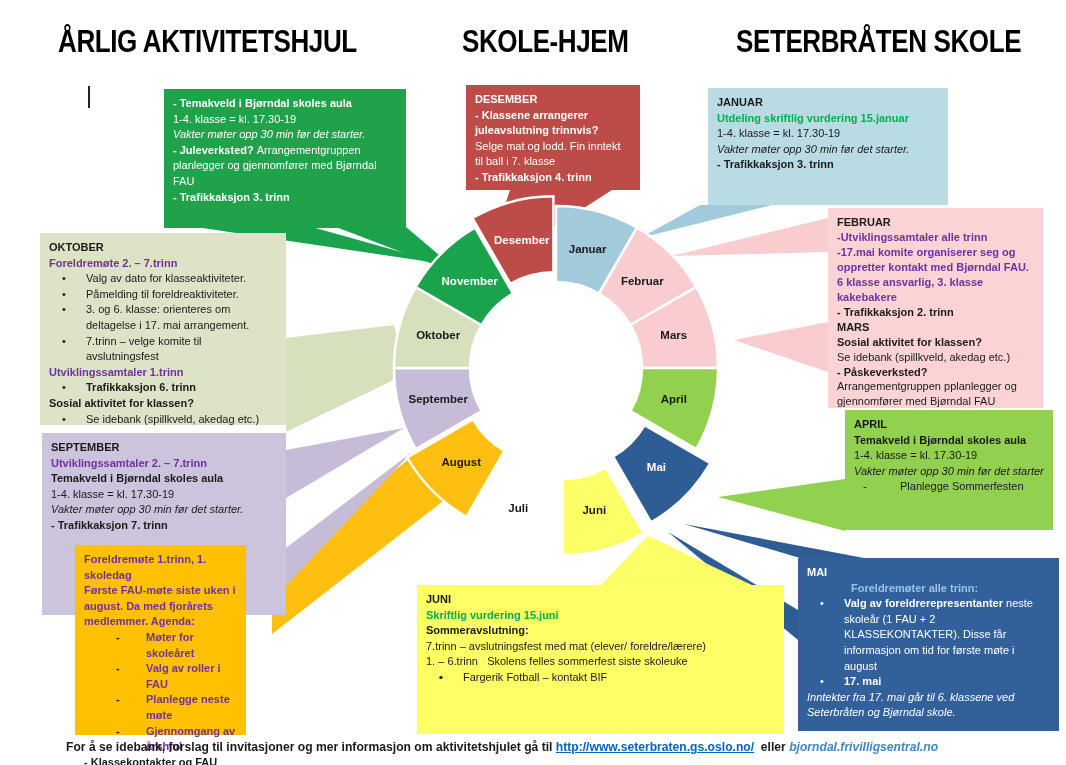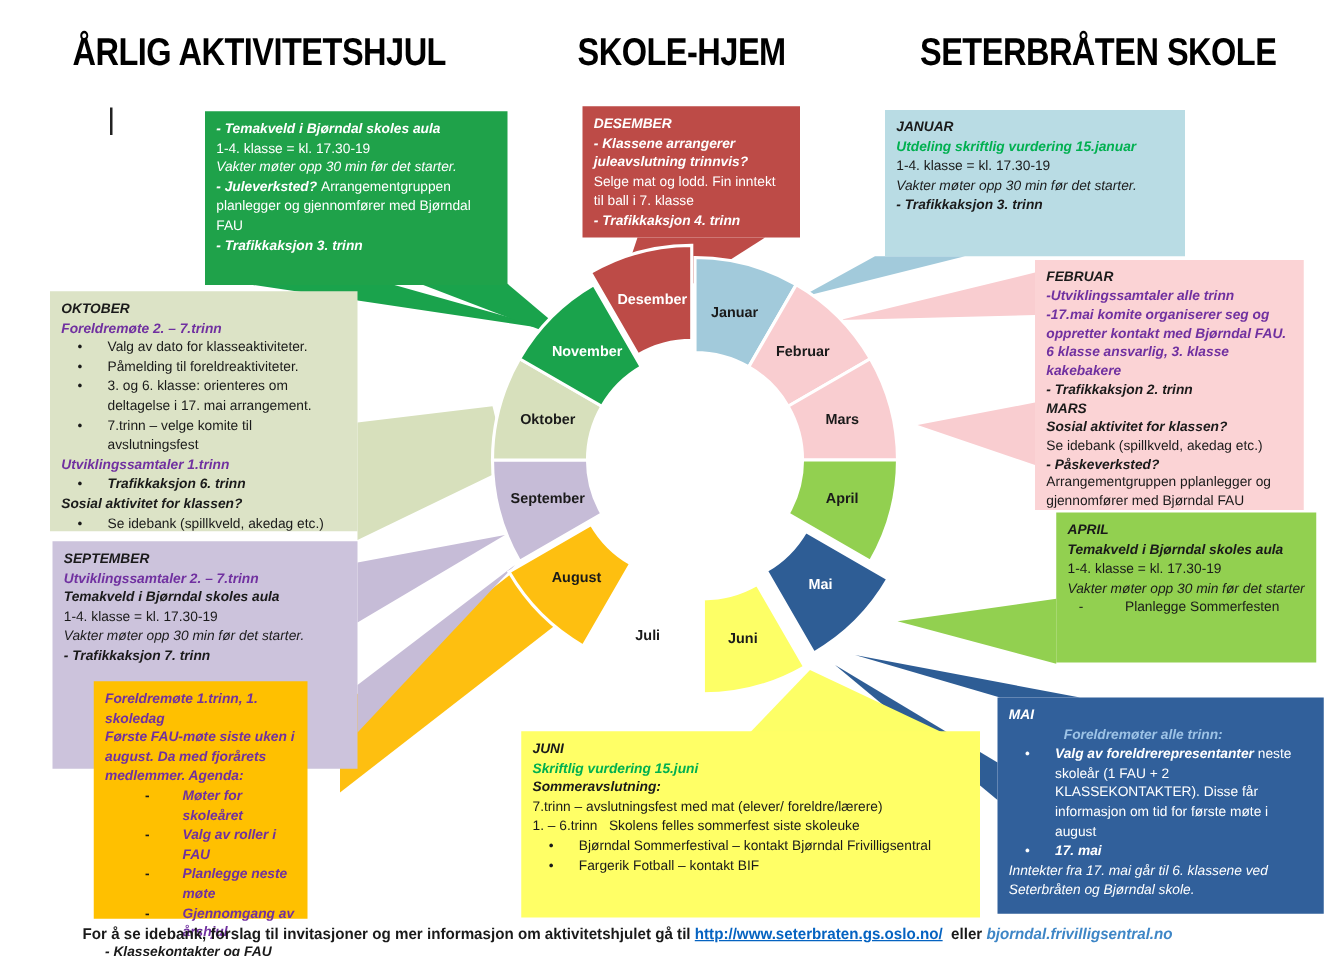--- a/index.html
+++ b/index.html
@@ -11,21 +11,21 @@
   .callout{position:absolute;box-sizing:border-box;padding:7px 9px;font-size:11px;
            line-height:1.42;z-index:2;}
   .line{position:relative;}
   .line .mk{position:absolute;}
   .line.bullet{padding-left:37px;}
   .line.bullet .mk{left:13px;}
   .line.dash{padding-left:62px;font-weight:700;}
   .line.dash .mk{left:32px;}
   .line.dash2{padding-left:46px;}
   .line.dash2 .mk{left:9px;}
-  .b{font-weight:700;font-style:italic;}
+  .b{font-weight:700;}
   .i{font-style:italic;}
   .footer{position:absolute;left:66px;top:740px;width:980px;font-size:12.5px;
           font-weight:700;z-index:2;white-space:nowrap;transform:scaleX(.97);
           transform-origin:left center;}
   .footer a{text-decoration:underline;cursor:pointer;}
   .footer .lk2{font-style:italic;text-decoration:none;}
   #cursor{position:absolute;left:88px;top:86px;width:2px;height:22px;background:#222;z-index:2;}
 </style>
 </head>
 <body>
@@ -120,21 +120,21 @@
     <div class="line bullet"><span class="mk">•</span><span class="b">Valg av foreldrerepresentanter </span><span>neste skoleår (1 FAU + 2 KLASSEKONTAKTER). Disse får informasjon om tid for første møte i august</span></div>
     <div class="line bullet"><span class="mk">•</span><span class="b">17. mai</span></div>
     <div class="line"><span class="i">Inntekter fra 17. mai går til 6. klassene ved Seterbråten og Bjørndal skole.</span></div>
   </div>
 <div class="callout" style="left: 417px; top: 585px; width: 367px; height: 149px; background: rgb(255, 255, 102); color: rgb(26, 26, 26);">
     <div class="line"><span class="b">JUNI</span></div>
     <div class="line"><span class="b" style="color: rgb(0, 176, 80);">Skriftlig vurdering 15.juni</span></div>
     <div class="line"><span class="b">Sommeravslutning:</span></div>
     <div class="line"><span>7.trinn – avslutningsfest med mat (elever/ foreldre/lærere)</span></div>
     <div class="line"><span>1. – 6.trinn&nbsp;&nbsp;&nbsp;Skolens felles sommerfest siste skoleuke</span></div>
-    <div class="line bullet"><span class="mk">•</span><span>Bjørndal Sommerfestival – kontakt Bjørndal Frivilligsentral</span></div>
+    <div class="line bullet"><span class="mk">•</span></div>
     <div class="line bullet"><span class="mk">•</span><span>Fargerik Fotball – kontakt BIF</span></div>
   </div>
 <div class="callout" style="left: 42px; top: 433px; width: 244px; height: 182px; background: rgb(204, 195, 220); color: rgb(26, 26, 26);">
     <div class="line"><span class="b">SEPTEMBER</span></div>
     <div class="line"><span class="b" style="color: rgb(112, 48, 160);">Utviklingssamtaler 2. – 7.trinn</span></div>
     <div class="line"><span class="b">Temakveld i Bjørndal skoles aula</span></div>
     <div class="line"><span>1-4. klasse = kl. 17.30-19</span></div>
     <div class="line"><span class="i">Vakter møter opp 30 min før det starter.</span></div>
     <div class="line"><span class="b">- Trafikkaksjon 7. trinn</span></div>
   </div>

